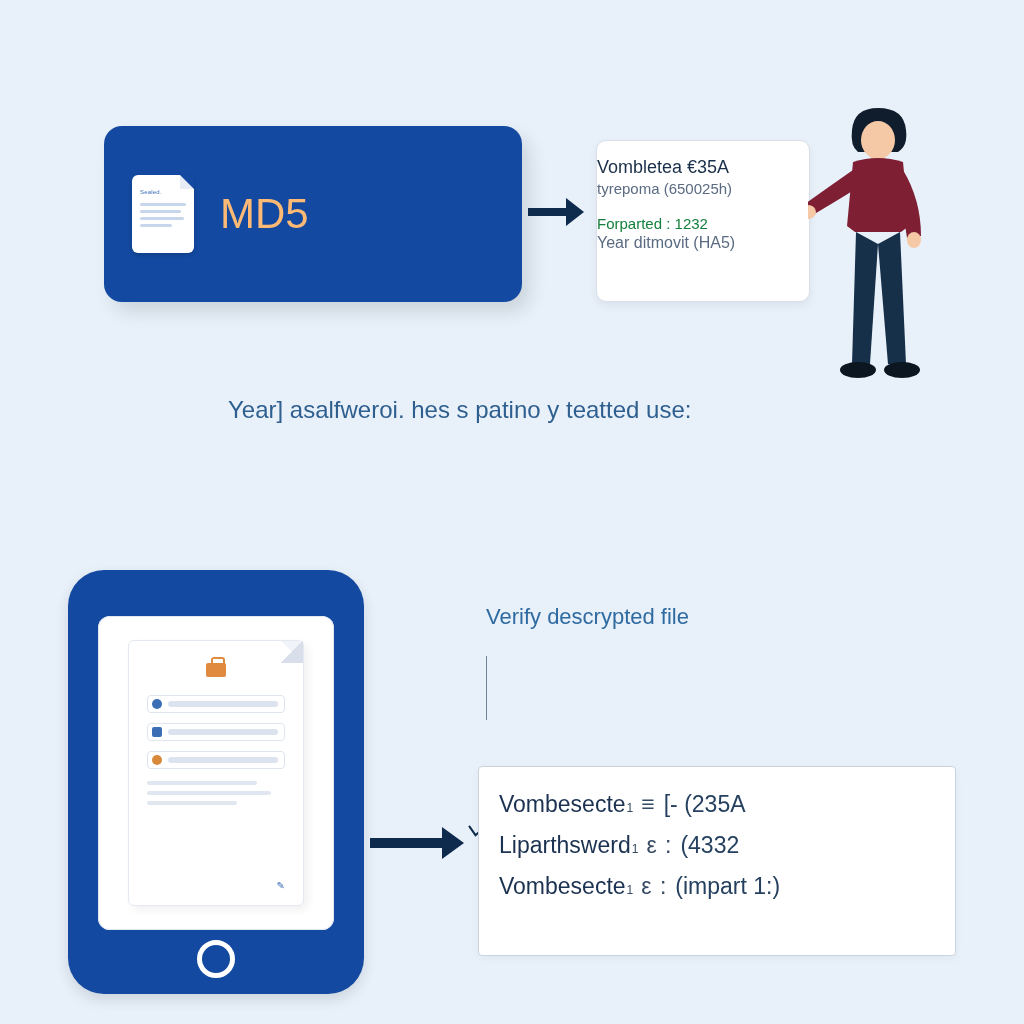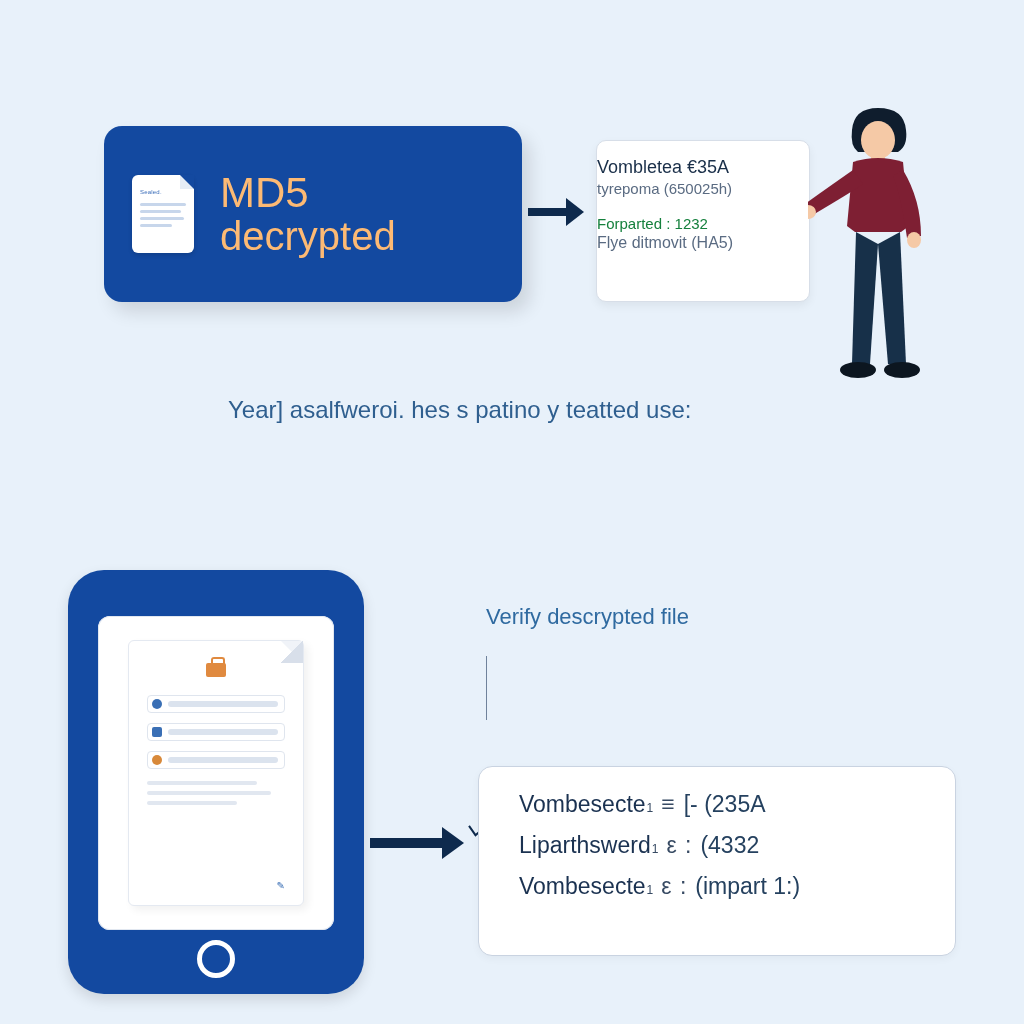--- a/index.html
+++ b/index.html
@@ -218,22 +218,22 @@
   .cols .divider{ width:1px; background:#6f829b; height:64px; }
   .cols .line2{ margin-top:4px; }
 
   .hash-panel {
     position:absolute;
     left:478px; top:766px;
     width:478px;
     height:190px;
     background:#fff;
     border:1.5px solid #c9d3e1;
-    border-radius:14px;
-    padding:24px 40px;
+    border-radius:4px;
+    padding:24px 20px;
     font-size:23px;
     color:#1b3251;
     box-shadow: 0 3px 8px rgba(0,0,0,0.04);
   }
   .hash-panel .row{ display:flex; align-items:baseline; margin-bottom:14px; white-space:nowrap;}
   .hash-panel .key{ }
   .hash-panel .sup{ font-size:12px; vertical-align:super; color:#374a63; margin-left:1px;}
   .hash-panel .op{ color:#374a63; margin:0 8px; letter-spacing:1px;}
   .hash-panel .val{ color:#25415f; }
 
@@ -246,35 +246,34 @@
     <div class="tiny">Sealed.</div>
     <div class="lines">
       <span></span>
         <span></span>
         <span></span>
         <span></span>
     </div>
   </div>
   <div class="title-stack">
     <div class="l1">MD5</div>
-    <div class="l2">decrypted</div>
   </div>
 </div>
 
 <div class="arrow-top">
   <div class="shaft"></div>
     <div class="head"></div>
 </div>
 
 <div class="info-box-top">
   <div class="r1a">Vombletea  €35A</div>
   <div class="r1b">tyrepoma (650025h)</div>
   <div class="gap"></div>
   <div class="r2a">Forparted : 1232</div>
-  <div class="r2b">Flye ditmovit (HA5)</div>
+  <div class="r2b">Year ditmovit (HA5)</div>
 </div>
 
 <div class="person">
   <svg viewBox="0 0 140 300">
 
     <path d="M70 8 q-24 0 -26 22 q-2 16 6 22 l40 0 q10 -6 8 -22 q-2 -22 -28 -22" fill="#0f1d2d"></path>
 
     <ellipse cx="70" cy="40" rx="17" ry="19" fill="#f5c9a6"></ellipse>
 
     <rect x="63" y="54" width="14" height="10" fill="#f5c9a6"></rect>

